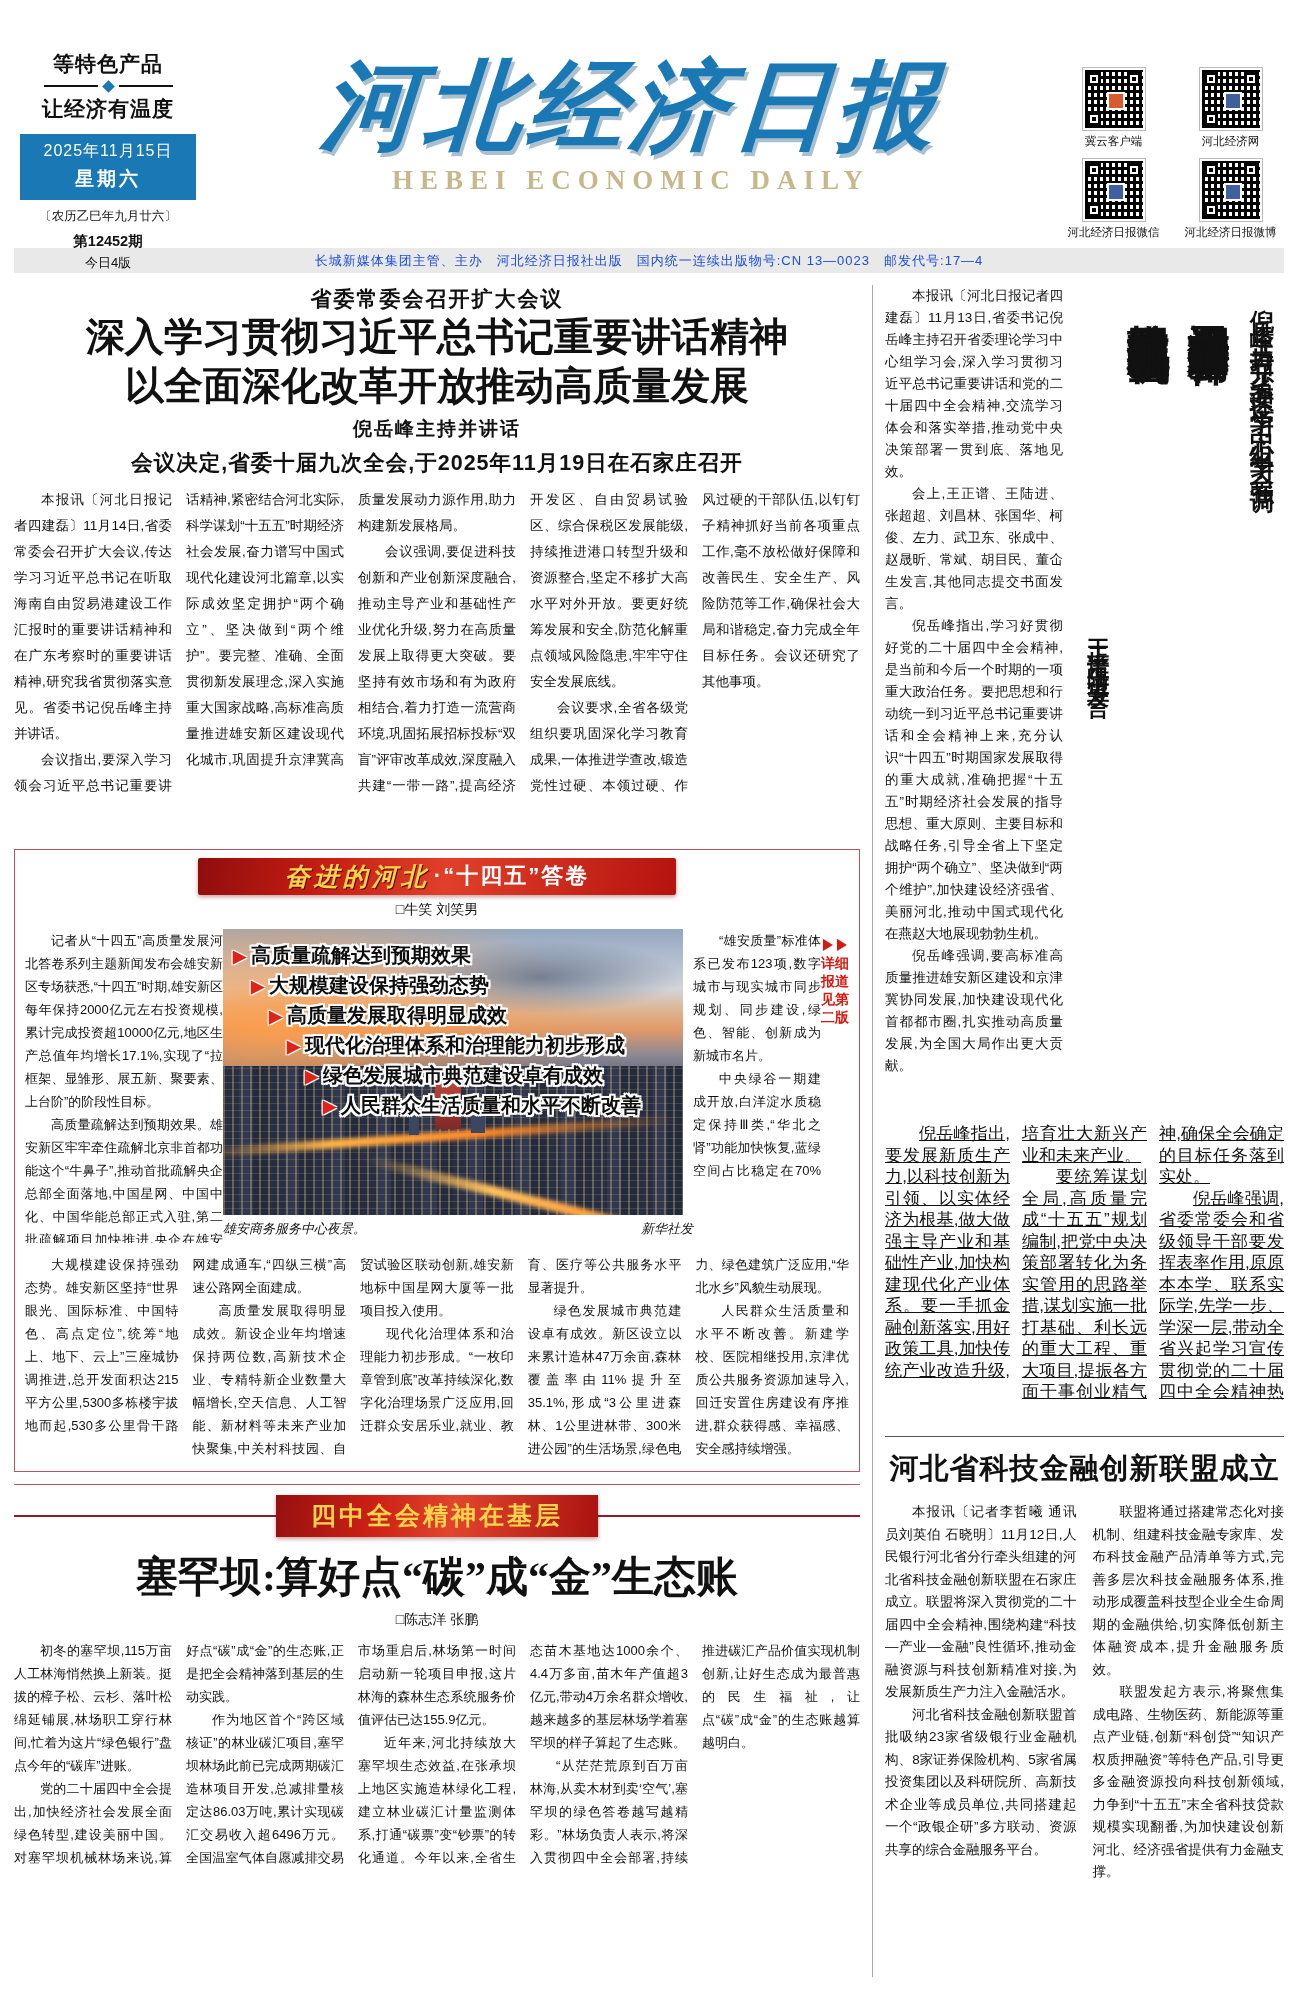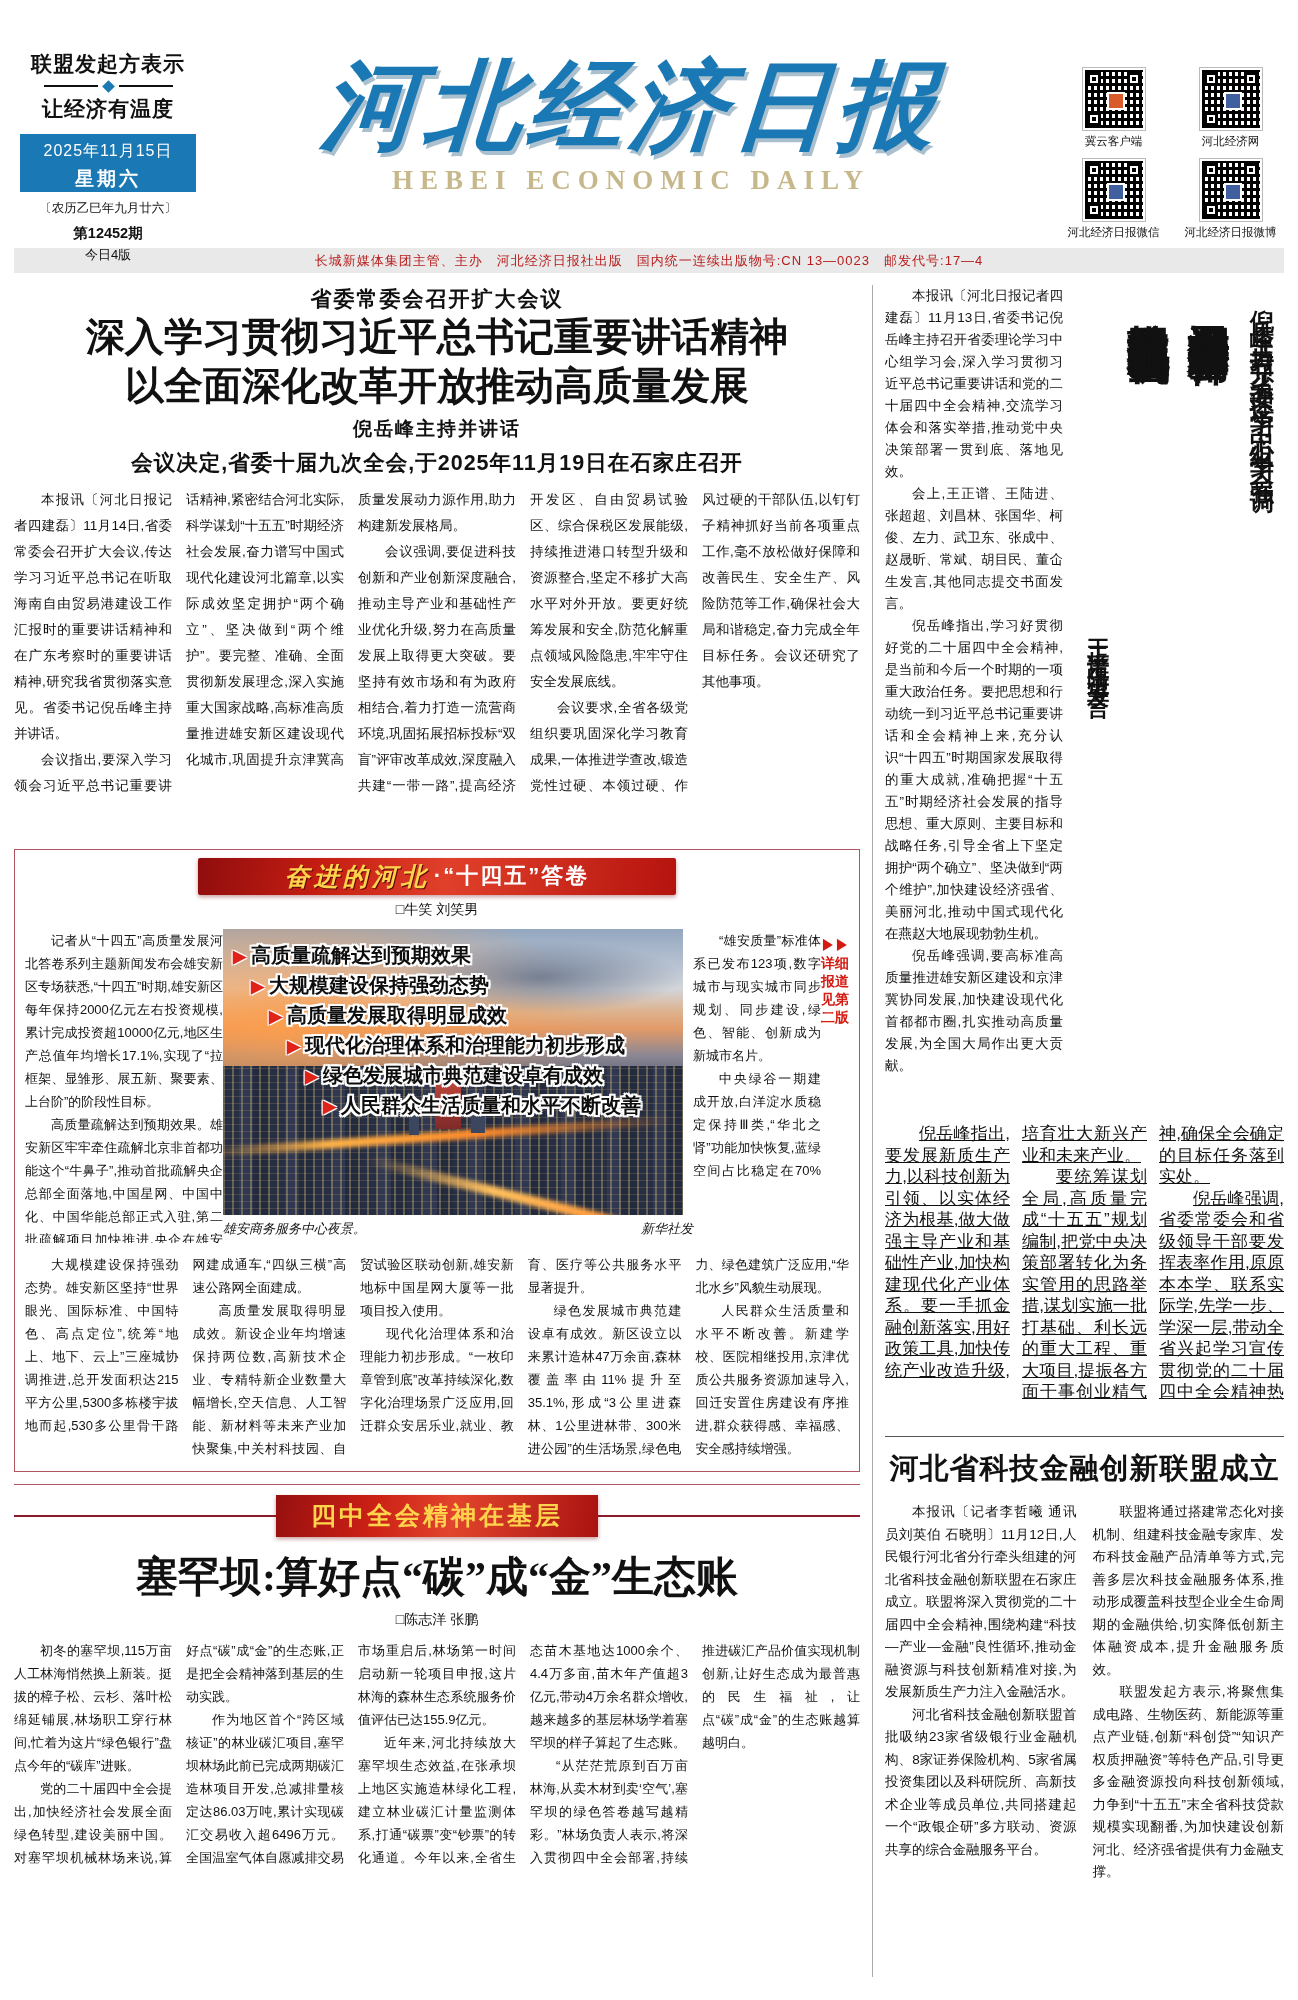--- a/index.html
+++ b/index.html
@@ -9,21 +9,21 @@
     background:#fff; overflow:hidden; padding:10px 14px 0 14px;
     font-family:"Liberation Sans", sans-serif; color:#111;
   }
   
   .mh-row { display:flex; align-items:flex-start; height:216px; margin-top:18px; }
   .mh-left { width:188px; padding-top:20px; text-align:center; flex-shrink:0; }
   .slogan { font-size:21px; font-weight:700; letter-spacing:1px; line-height:1.5; }
   .slogan-div { display:flex; align-items:center; justify-content:center; gap:6px; margin:2px 0; }
   .slogan-div .ln { width:54px; height:2px; background:#111; }
   .slogan-div .dia { width:9px; height:9px; background:#1a79b5; transform:rotate(45deg); }
-  .datebox { background:#1a79b5; color:#fff; margin:10px 6px 8px 6px; padding:7px 4px 0 4px; }
+  .datebox { background:#1a79b5; color:#fff; margin:10px 6px 8px 6px; padding:7px 4px 8px 4px; }
   .datebox .d1 { font-size:16px; letter-spacing:1px; }
   .datebox .d2 { font-size:19px; font-weight:700; margin-top:4px; letter-spacing:3px; }
   .lunar { font-size:12.5px; margin-top:2px; }
   .issue { font-size:14.5px; font-weight:700; margin-top:7px; }
   .pages { font-size:13px; margin-top:3px; }
   .mh-center { flex:1; text-align:center; padding-top:26px; }
   .mh-title {
     font-size:97px; font-weight:900; font-style:italic; color:#1a78b4;
     letter-spacing:6px; white-space:nowrap; transform:skewX(-4deg);
     text-shadow:3px 4px 0 rgba(12,74,114,.35); line-height:1.1;
@@ -43,21 +43,21 @@
       repeating-linear-gradient(90deg,#000 0 3px,#fff 3px 6px);
   }
   .qr .fd { position:absolute; width:14px; height:14px; border:3px solid #000; background:#fff; }
   .qr .fd i { position:absolute; left:2px; top:2px; width:4px; height:4px; background:#000; display:block; }
   .fd.tl{left:2px;top:2px;} .fd.tr{right:2px;top:2px;} .fd.bl{left:2px;bottom:2px;}
   .qr .logo { position:absolute; left:22px; top:22px; width:18px; height:18px; border:2px solid #fff; }
   .logo.orange{ background:#d95b2b; } .logo.blue{ background:#3f5f9e; }
   .qr-label { font-size:11.5px; margin-top:4px; white-space:nowrap; }
   .pub-bar {
     margin-top:4px; background:#e9e9e9; height:25px; line-height:25px;
-    text-align:center; font-size:13px; color:#b91c1c; letter-spacing:1px;
+    text-align:center; font-size:13px; color:#1d4ed8; letter-spacing:1px;
   }
   
   .main { display:flex; margin-top:12px; }
   .zone-left { width:846px; flex-shrink:0; }
   .zone-right { flex:1; border-left:1px solid #a9a9a9; margin-left:12px; padding-left:12px; }
   p.body { font-size:13.5px; line-height:26px; text-align:justify; text-indent:2em; }
   
   .lead-kicker { text-align:center; font-size:21px; font-weight:700; letter-spacing:2px; }
   .lead-h1 { text-align:center; font-size:39px; font-weight:900; letter-spacing:0px; line-height:1.25; white-space:nowrap; }
   .lead-deck1 { text-align:center; font-size:19px; font-weight:700; margin-top:5px; letter-spacing:2px; }
@@ -145,21 +145,21 @@
   .ft-body { margin-top:12px; column-count:2; column-gap:16px; height:476px; overflow:hidden; }
   .ft-body p.body { font-size:13.5px; line-height:22.5px; }
 </style>
 </head>
 <body>
 
 <div class="page">
 
   <header class="mh-row">
     <div class="mh-left">
-      <div class="slogan">联盟发起方表示</div>
+      <div class="slogan">等特色产品</div>
       <div class="slogan-div">
         <span class="ln"></span>
         <span class="dia"></span>
         <span class="ln"></span>
       </div>
       <div class="slogan">让经济有温度</div>
       <div class="datebox">
         <div class="d1">2025年11月15日</div>
         <div class="d2">星期六</div>
       </div>

